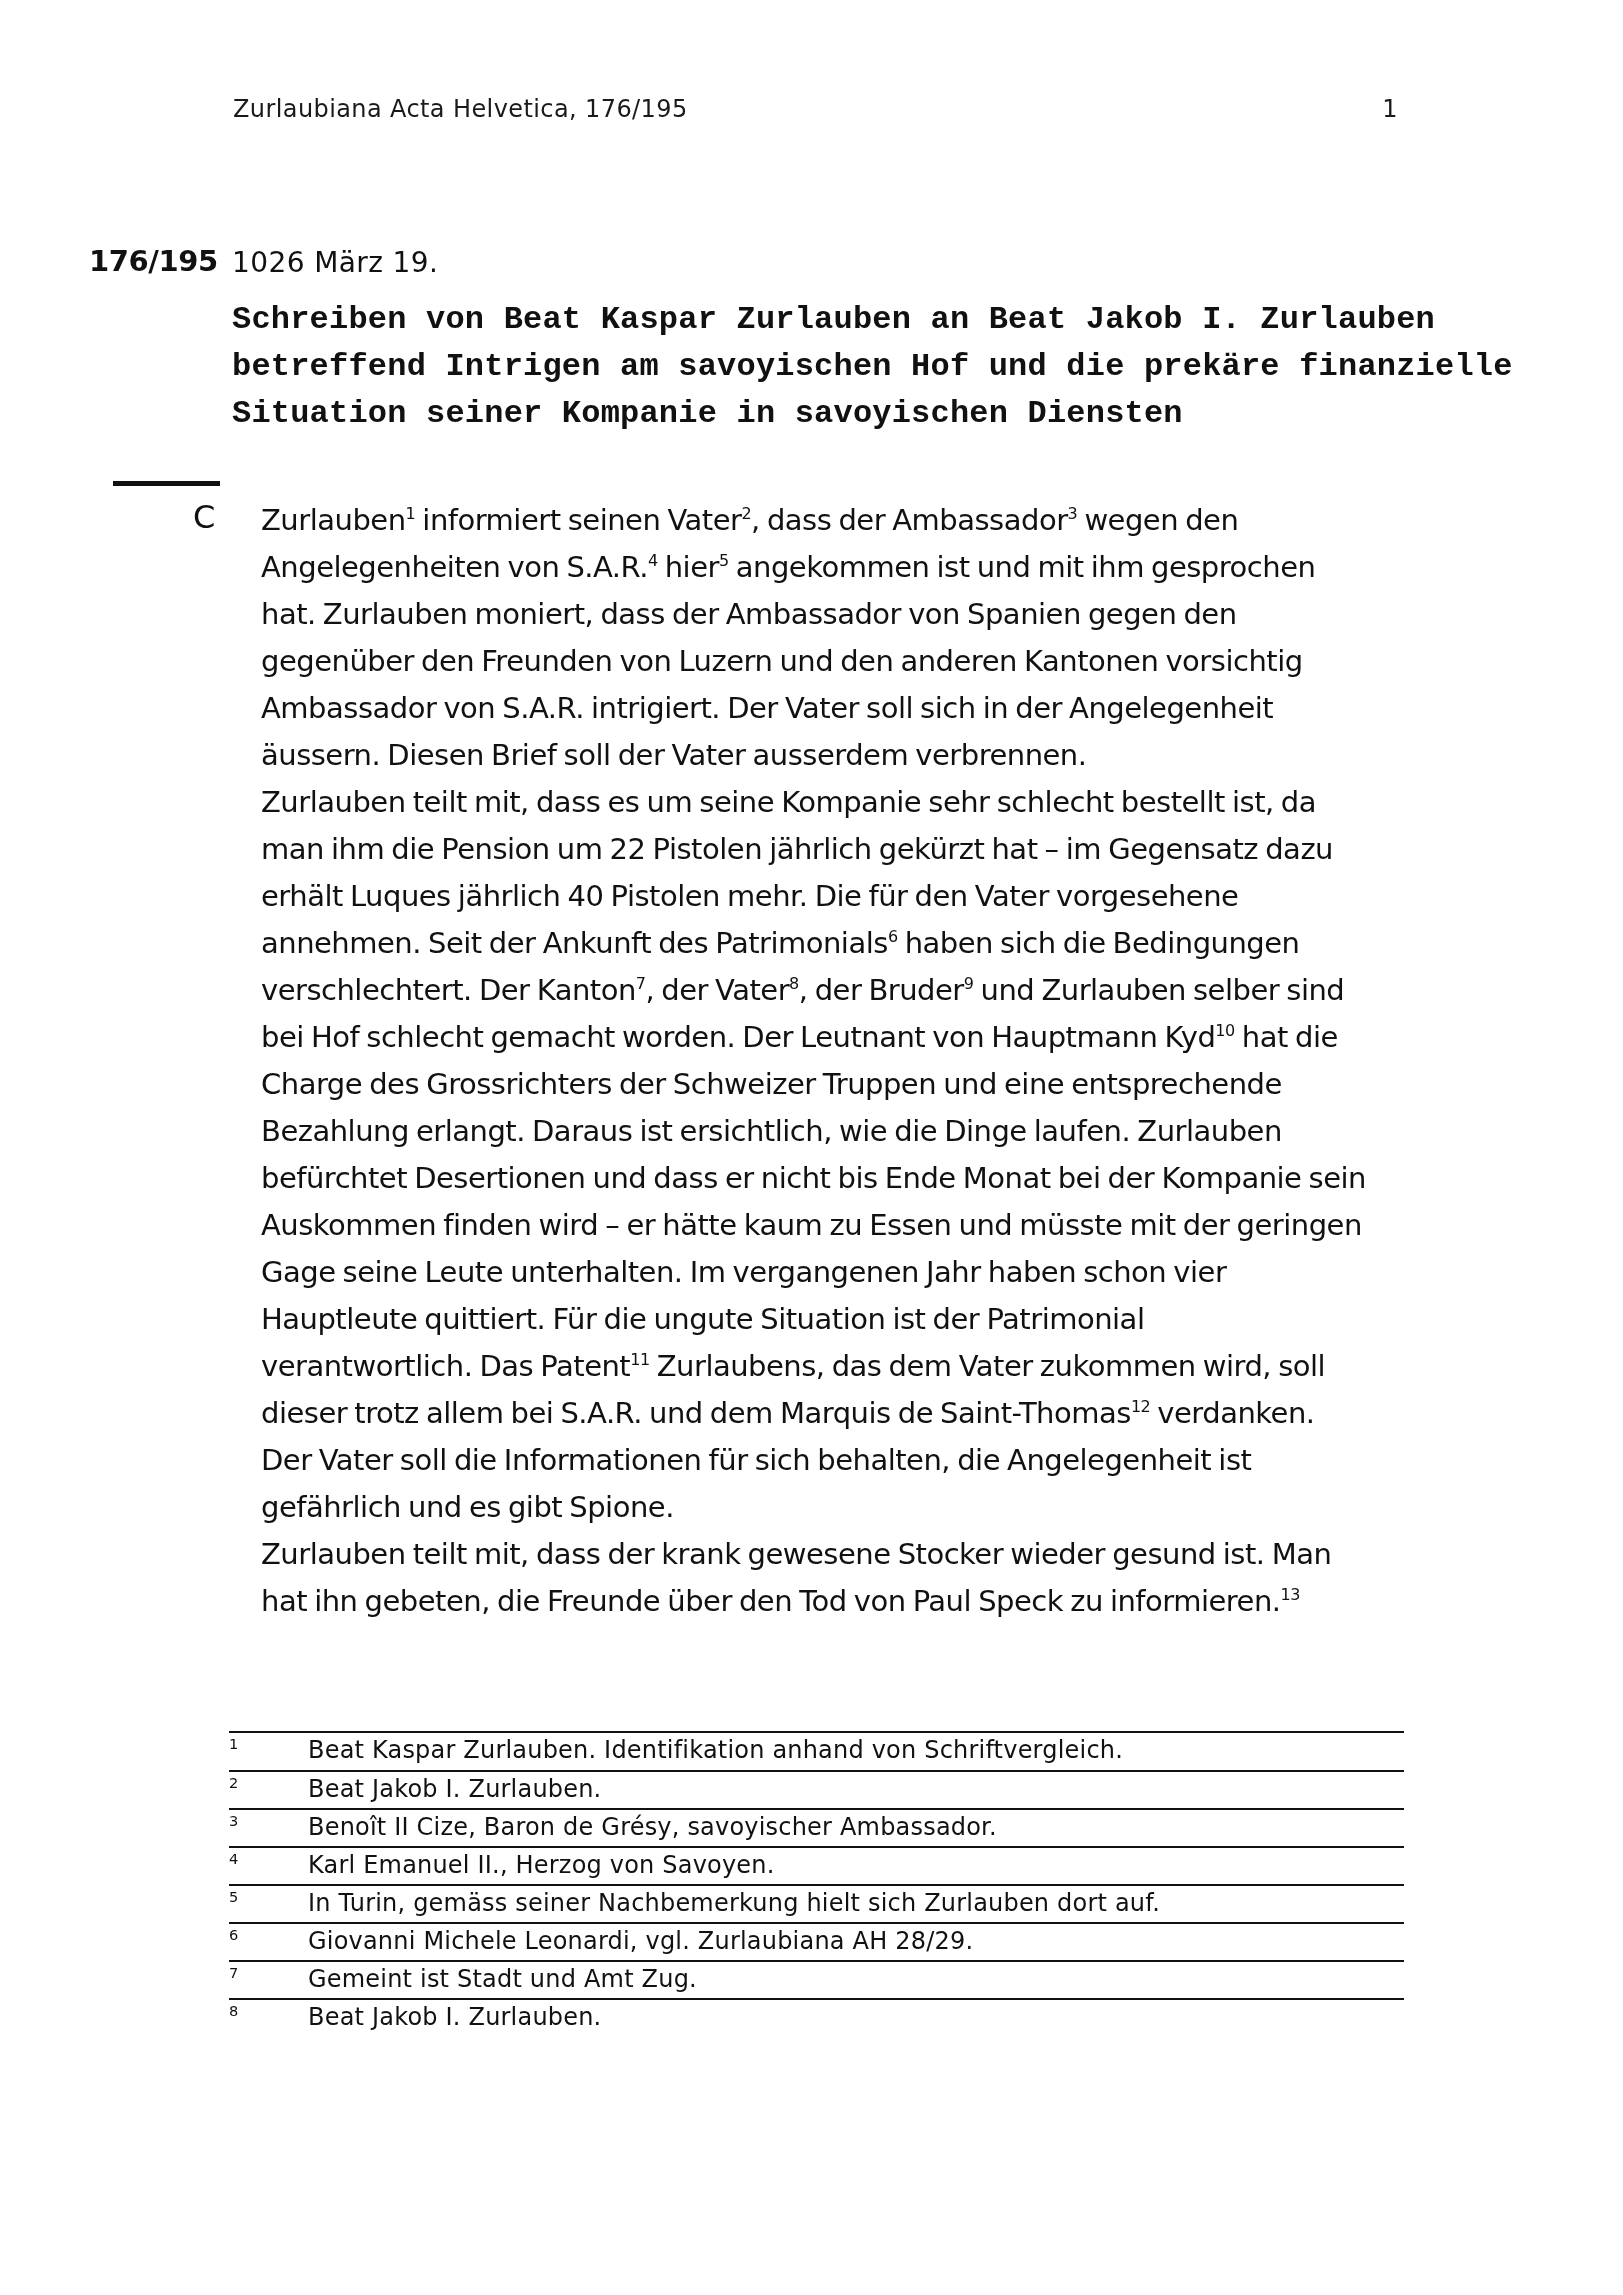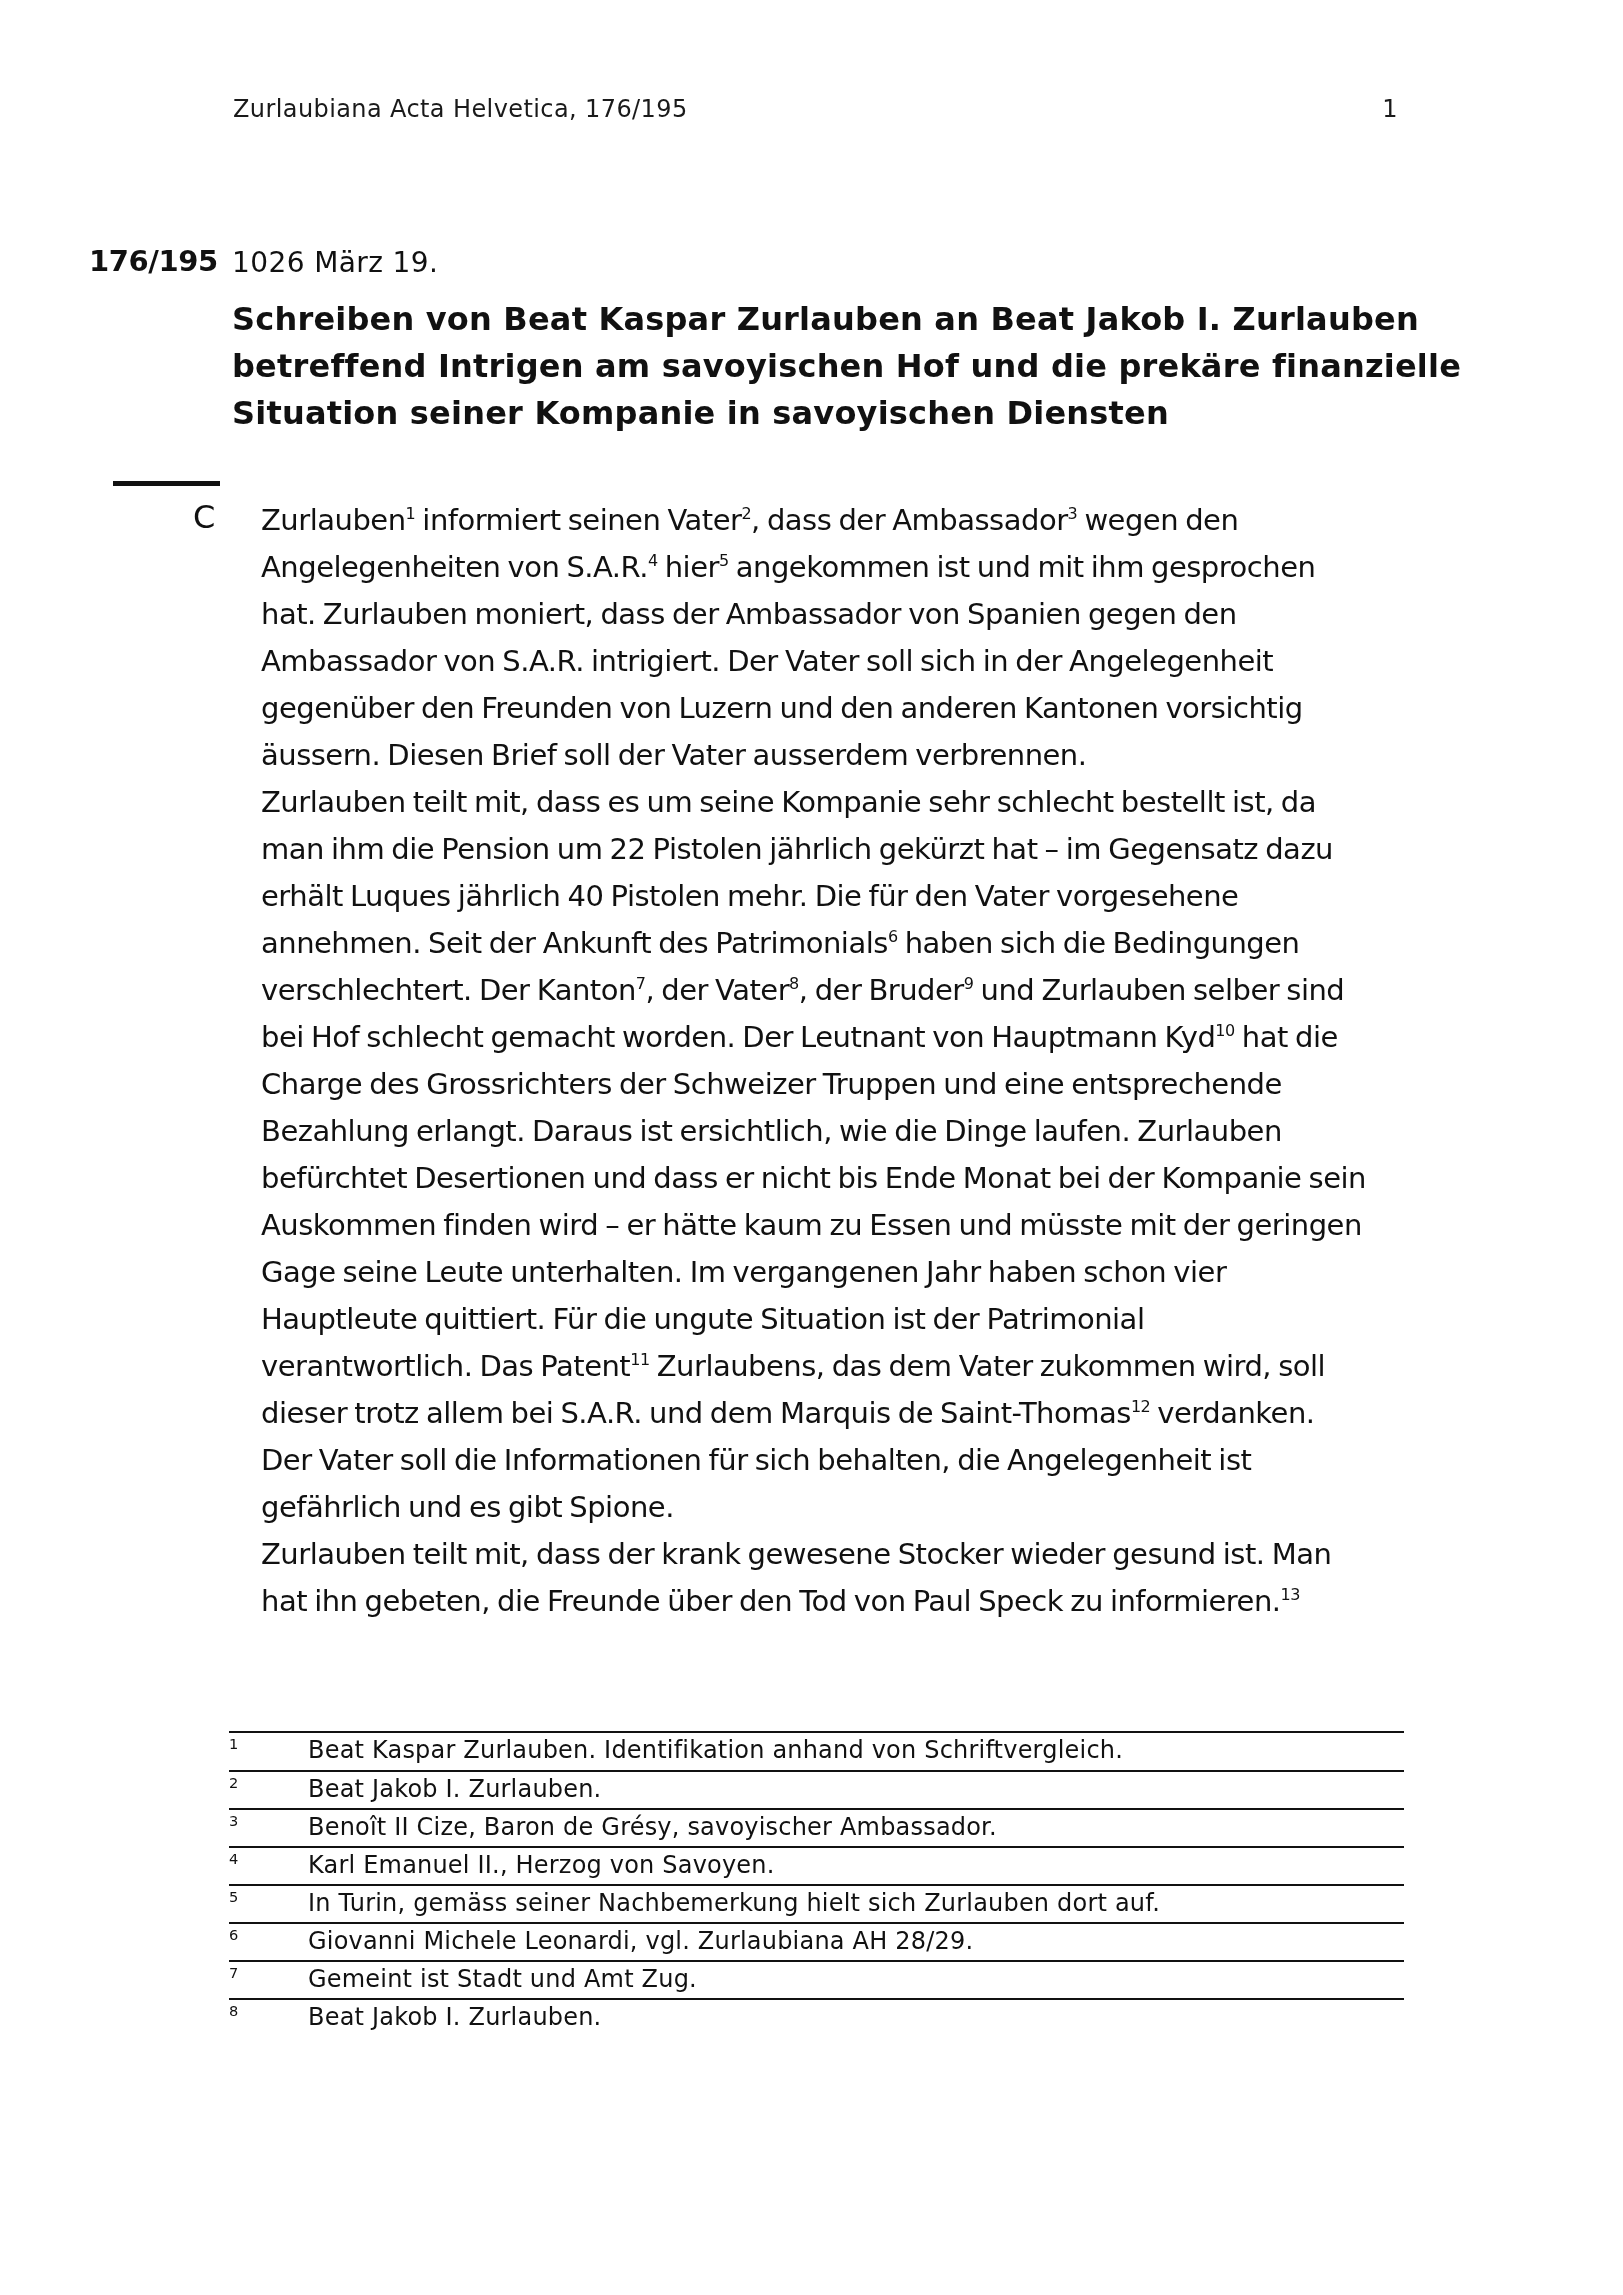--- a/index.html
+++ b/index.html
@@ -16,21 +16,21 @@
   .doc-number {
     position: absolute; left: 89px; top: 244px;
     font-size: 29px; font-weight: bold; letter-spacing: -0.4px;
   }
   .doc-date {
     position: absolute; left: 232px; top: 246px;
     font-size: 28px; letter-spacing: 0.4px;
   }
   .doc-title {
     position: absolute; left: 232px; top: 296px; width: 1169px;
-    font-size: 32px; font-weight: bold; line-height: 47px; letter-spacing: 0.2px;
+    font-size: 32px; font-weight: bold; line-height: 47px; letter-spacing: 0.2px; font-family: Liberation Mono, monospace;
   }
   .doc-title span { display: block; white-space: nowrap; }
   .margin-rule {
     position: absolute; left: 113px; top: 481px; width: 107px; height: 4.9px; background: #111;
   }
   .margin-c {
     position: absolute; left: 193px; top: 497px; font-size: 32px; line-height: 41px;
   }
   .body-text {
     position: absolute; left: 233px; top: 497px; width: 1193px;
@@ -71,22 +71,22 @@
   <span>Situation seiner Kompanie in savoyischen Diensten</span>
 </h1>
 
 <div class="margin-rule"></div>
 <div class="margin-c">C</div>
 
 <div class="body-text" id="body-text">
     <span class="line"><span>Zurlauben</span><sup>1</sup><span> informiert seinen Vater</span><sup>2</sup><span>, dass der Ambassador</span><sup>3</sup><span> wegen den</span></span>
     <span class="line"><span>Angelegenheiten von S.A.R.</span><sup>4</sup><span> hier</span><sup>5</sup><span> angekommen ist und mit ihm gesprochen</span></span>
     <span class="line"><span>hat. Zurlauben moniert, dass der Ambassador von Spanien gegen den</span></span>
+    <span class="line"><span>gegenüber den Freunden von Luzern und den anderen Kantonen vorsichtig</span></span>
     <span class="line"><span>Ambassador von S.A.R. intrigiert. Der Vater soll sich in der Angelegenheit</span></span>
-    <span class="line"><span>gegenüber den Freunden von Luzern und den anderen Kantonen vorsichtig</span></span>
     <span class="line"><span>äussern. Diesen Brief soll der Vater ausserdem verbrennen.</span></span>
     <span class="line"><span>Zurlauben teilt mit, dass es um seine Kompanie sehr schlecht bestellt ist, da</span></span>
     <span class="line"><span>man ihm die Pension um 22 Pistolen jährlich gekürzt hat – im Gegensatz dazu</span></span>
     <span class="line"><span>erhält Luques jährlich 40 Pistolen mehr. Die für den Vater vorgesehene</span></span>
     <span class="line"><span>annehmen. Seit der Ankunft des Patrimonials</span><sup>6</sup><span> haben sich die Bedingungen</span></span>
     <span class="line"><span>verschlechtert. Der Kanton</span><sup>7</sup><span>, der Vater</span><sup>8</sup><span>, der Bruder</span><sup>9</sup><span> und Zurlauben selber sind</span></span>
     <span class="line"><span>bei Hof schlecht gemacht worden. Der Leutnant von Hauptmann Kyd</span><sup>10</sup><span> hat die</span></span>
     <span class="line"><span>Charge des Grossrichters der Schweizer Truppen und eine entsprechende</span></span>
     <span class="line"><span>Bezahlung erlangt. Daraus ist ersichtlich, wie die Dinge laufen. Zurlauben</span></span>
     <span class="line"><span>befürchtet Desertionen und dass er nicht bis Ende Monat bei der Kompanie sein</span></span>

